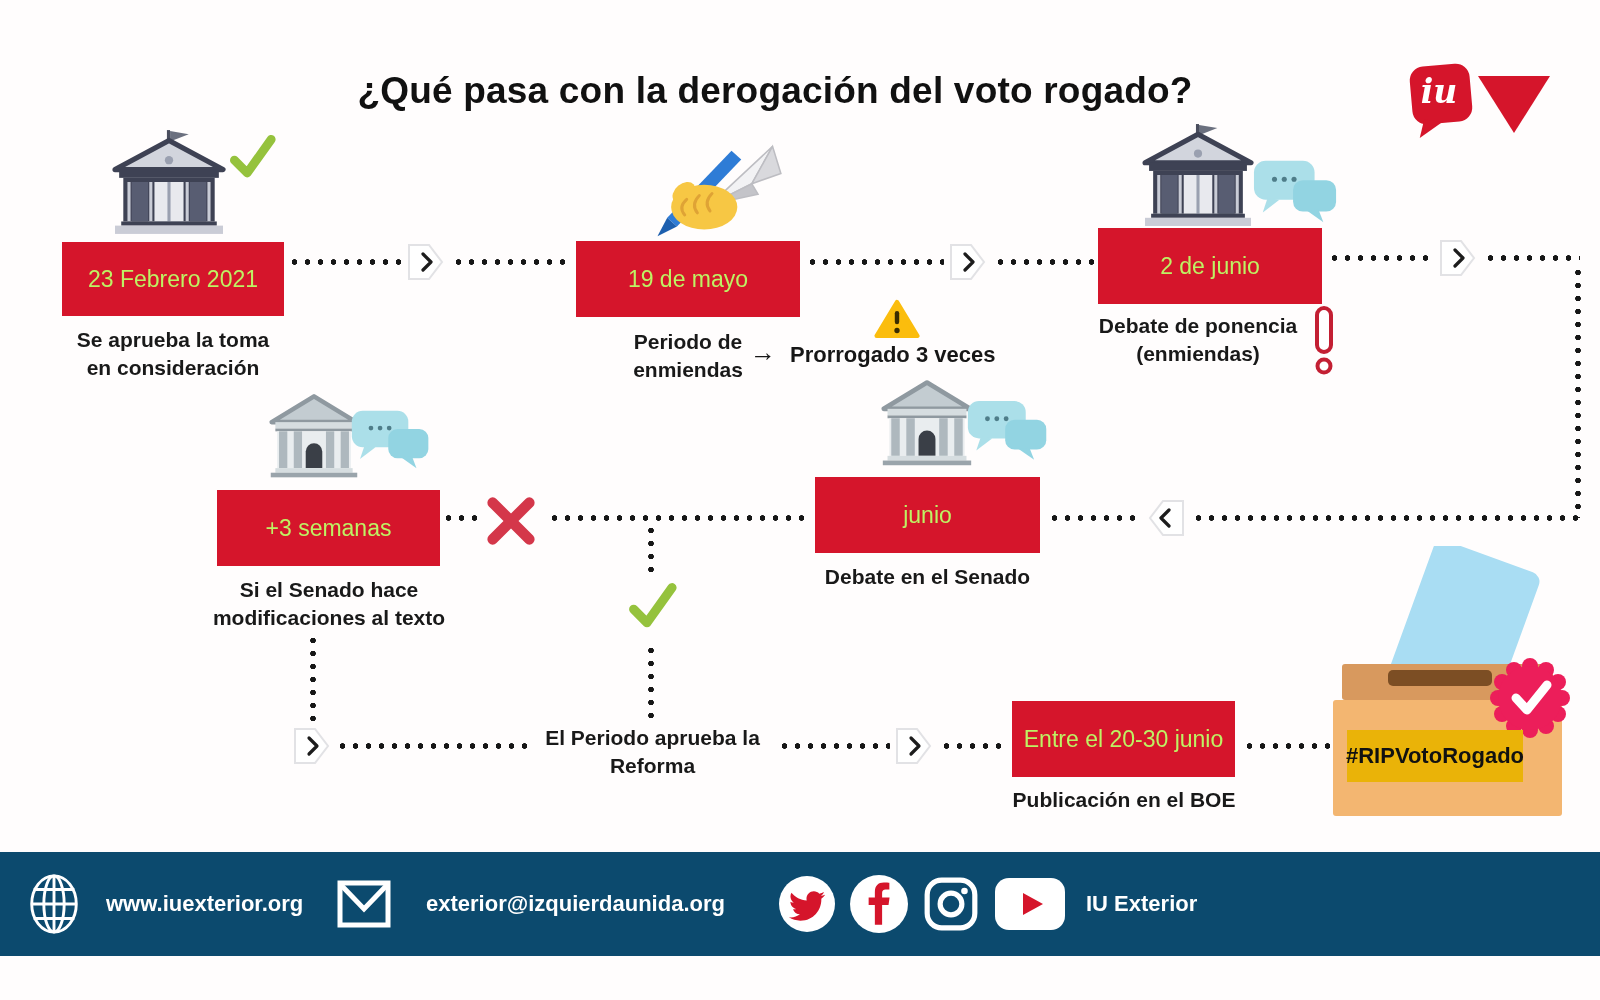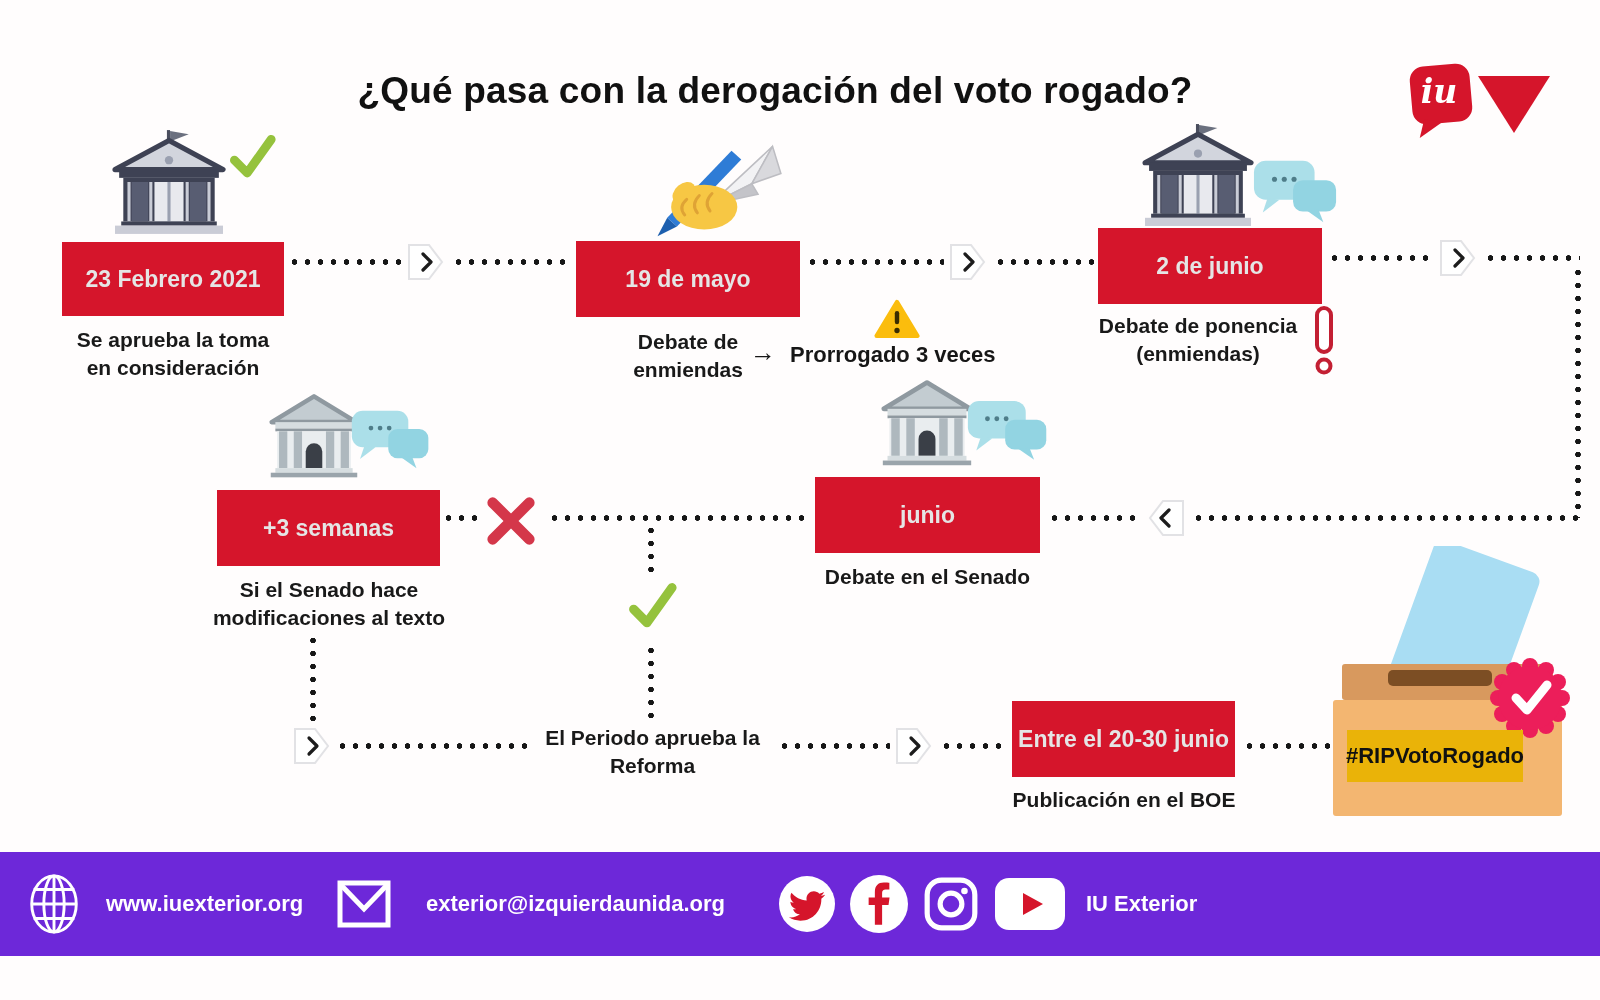--- a/index.html
+++ b/index.html
@@ -1,37 +1,37 @@
 <!DOCTYPE html>
 <html><head>
 <meta charset="utf-8">
 <style>
   html,body{margin:0;padding:0;background:#fff;}
   #canvas{position:relative;width:1600px;height:1000px;background:#fffdfd;overflow:hidden;
           font-family:"Liberation Sans",sans-serif;}
   .abs{position:absolute;}
   .title{position:absolute;left:0;top:70px;width:1550px;text-align:center;
          font-size:37px;font-weight:bold;color:#111;letter-spacing:.2px;}
-  .box{position:absolute;background:#d5152b;color:#e5e5e5;display:flex;align-items:center;
-       justify-content:center;font-weight:bold;font-size:23px;text-align:right;}
+  .box{position:absolute;background:#d5152b;color:#bef264;display:flex;align-items:center;
+       justify-content:center;font-weight:normal;font-size:23px;text-align:right;}
   .cap{position:absolute;font-weight:bold;font-size:21px;line-height:1.34;color:#191919;
        text-align:center;white-space:pre-line;}
   .dots-h{position:absolute;height:8px;background-image:radial-gradient(circle,#161616 2.6px,transparent 3px);
           background-size:13px 8px;background-repeat:repeat-x;background-position:left center;}
   .dots-v{position:absolute;width:8px;background-image:radial-gradient(circle,#161616 2.6px,transparent 3px);
           background-size:8px 13px;background-repeat:repeat-y;background-position:center top;}
   .note-arrow{position:absolute;font-size:26px;font-weight:bold;color:#161616;line-height:1;}
   .note-text{position:absolute;font-size:22px;font-weight:bold;color:#161616;white-space:nowrap;}
   .plate{position:absolute;background:#eab308;color:#111;font-weight:bold;font-size:22px;
          display:flex;align-items:center;justify-content:center;}
   .logo-text{position:absolute;color:#fff;font-family:"DejaVu Serif",serif;font-style:italic;
              font-weight:bold;font-size:33px;text-align:center;}
   .tri-down{position:absolute;width:0;height:0;border-left:36px solid transparent;
             border-right:36px solid transparent;border-top:57px solid #d5152b;}
-  .footer{position:absolute;left:0;top:852px;width:1600px;height:104px;background:#6d28d9;}
+  .footer{position:absolute;left:0;top:852px;width:1600px;height:104px;background:#0c4a6e;}
   .f-item{position:absolute;top:50%;transform:translateY(-50%);}
   .f-text{color:#fff;font-weight:bold;font-size:22px;white-space:nowrap;}
 </style>
 </head>
 <body>
 
 <div id="canvas">
 
   <div class="title">¿Qué pasa con la derogación del voto rogado?</div>
 
@@ -88,21 +88,21 @@
     <path d="M30 73 L40 82 L20 92 Z" fill="#1d5fae"></path>
     <ellipse cx="68" cy="62" rx="34" ry="23" fill="#f7c744"></ellipse>
     <ellipse cx="47" cy="47" rx="13" ry="9" fill="#f7c744" transform="rotate(-40 47 47)"></ellipse>
     <path d="M50 54 q-9 8 -2 16" stroke="#dfa335" stroke-width="3" fill="none" stroke-linecap="round"></path>
     <path d="M63 50 q-9 9 -2 18" stroke="#dfa335" stroke-width="3" fill="none" stroke-linecap="round"></path>
     <path d="M76 48 q-9 9 -2 18" stroke="#dfa335" stroke-width="3" fill="none" stroke-linecap="round"></path>
   </svg>
   <div class="box" style="left:576px;top:241px;width:224px;height:76px">
     <span>19 de mayo</span>
   </div>
-  <div class="cap" style="left:582px;top:328px;width:212px">Debate de
+  <div class="cap" style="left:582px;top:328px;width:212px">Periodo de
 enmiendas</div>
   <svg class="abs" style="left:874px;top:298px" width="46" height="42" viewBox="0 0 52 46">
     <path d="M26 4 L49 42 H3 Z" fill="#fbbd0d" stroke="#fbbd0d" stroke-width="5" stroke-linejoin="round"></path>
     <rect x="23.5" y="14" width="5" height="15" rx="2.5" fill="#3a2c00"></rect>
     <circle cx="26" cy="36" r="3" fill="#3a2c00"></circle>
   </svg>
   <div class="note-arrow" style="left:750px;top:339px">→</div>
   <div class="note-text" style="left:790px;top:342px">Prorrogado 3 veces</div>
 
   <div class="dots-h" style="left:806px;top:258px;width:138px"></div>

